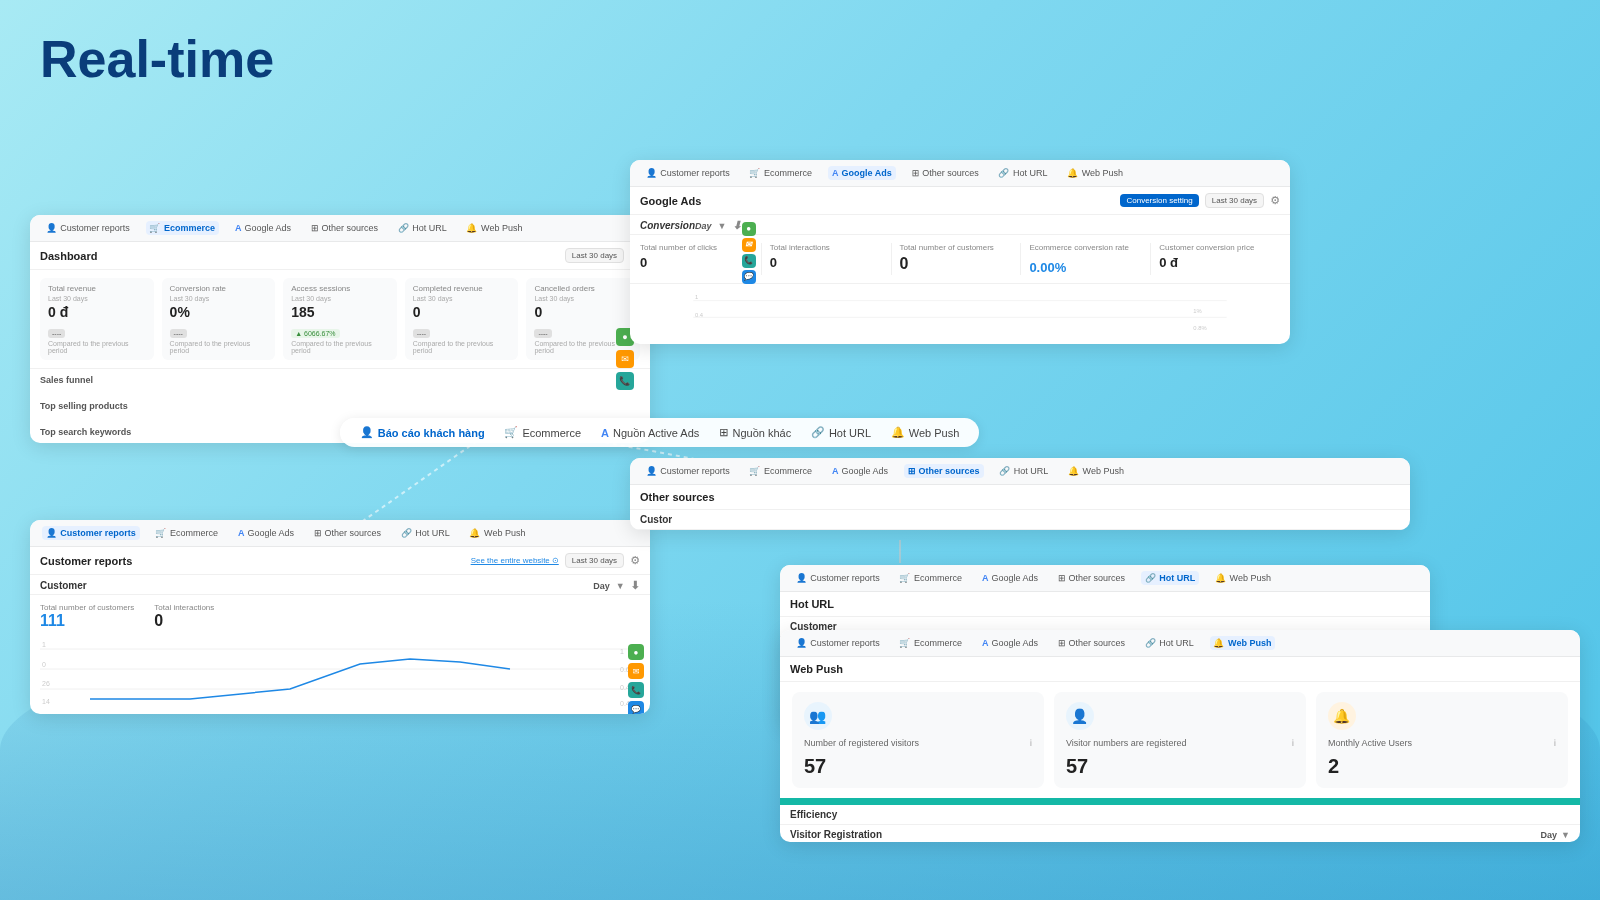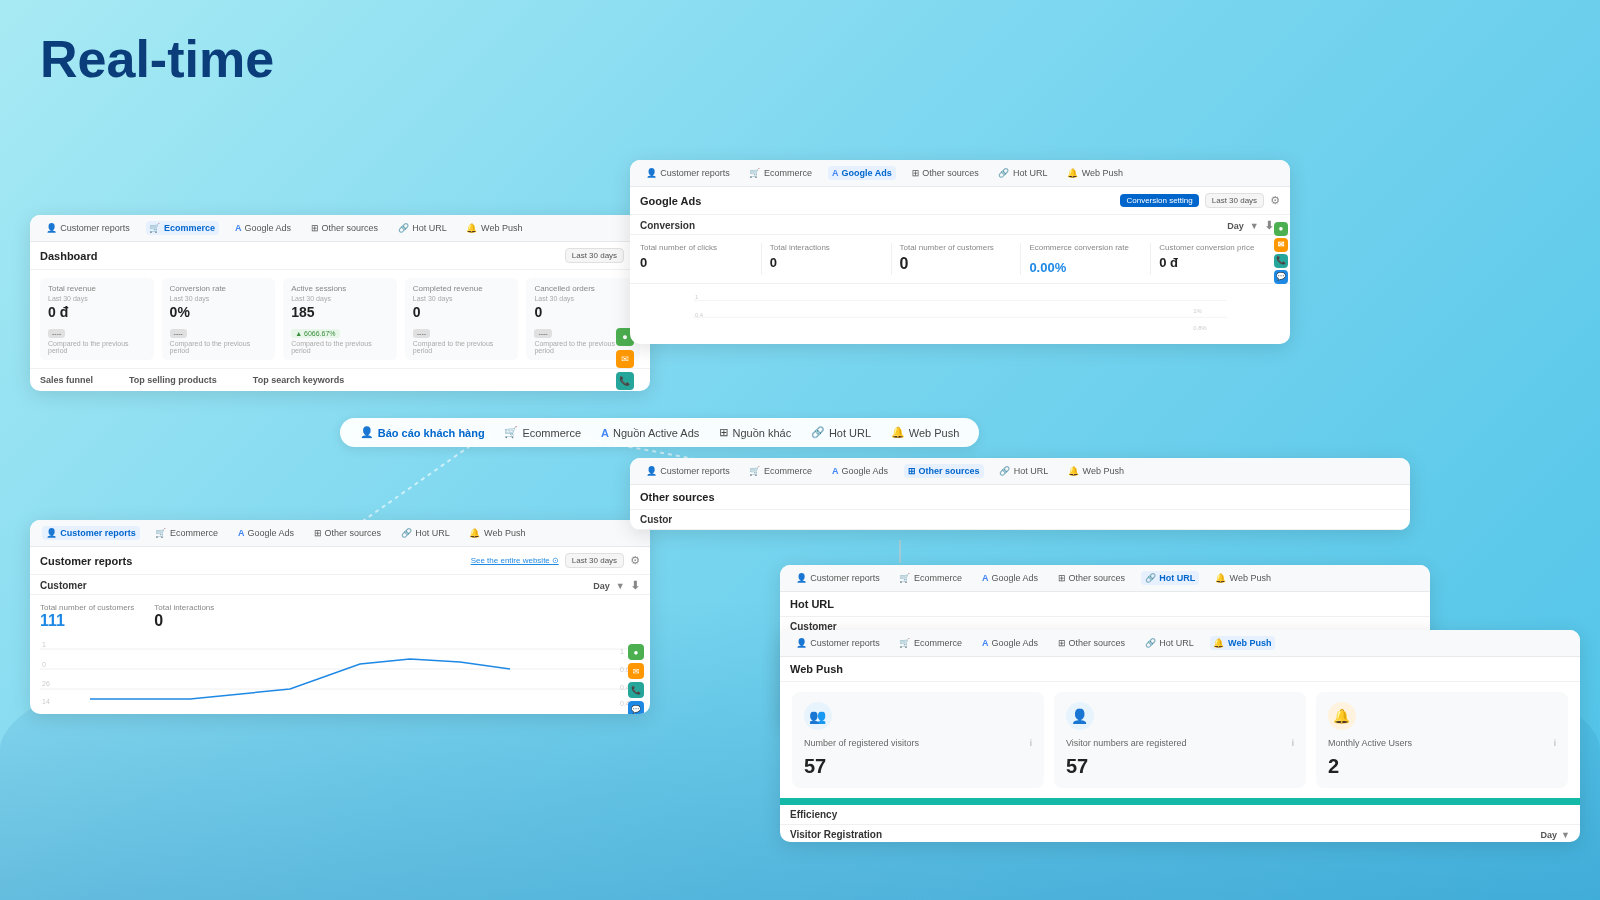--- a/index.html
+++ b/index.html
@@ -313,23 +313,24 @@
 
     
     .connector {
       position: absolute;
       z-index: 1;
     }
 
     
     .bottom-section-labels {
       display: flex;
-      gap: 36px;
+      gap: 16px;
       padding: 6px 10px;
       border-top: 1px solid #f0f0f0;
+      flex-direction: column;
     }
     .section-label {
       font-size: 9px;
       font-weight: 600;
       color: #555;
       cursor: pointer;
     }
     .ctrl-badge {
       background: #0066cc;
       color: #fff;
@@ -457,21 +458,21 @@
 
     <div class="metric-card">
       <div class="metric-title">Conversion rate</div>
       <div class="metric-sub">Last 30 days</div>
       <div class="metric-value">0%</div>
       <span class="metric-badge">----</span>
       <div class="metric-compare">Compared to the previous period</div>
     </div>
 
     <div class="metric-card">
-      <div class="metric-title">Active sessions</div>
+      <div class="metric-title">Access sessions</div>
       <div class="metric-sub">Last 30 days</div>
       <div class="metric-value">185</div>
       <span class="metric-badge green">▲ 6066.67%</span>
       <div class="metric-compare">Compared to the previous period</div>
     </div>
 
     <div class="metric-card">
       <div class="metric-title">Completed revenue</div>
       <div class="metric-sub">Last 30 days</div>
       <div class="metric-value">0</div>
@@ -532,21 +533,21 @@
 
   <div class="panel-header">
     <div class="panel-title">Google Ads</div>
     <div style="display:flex;align-items:center;gap:6px;">
       <span class="ctrl-badge">Conversion setting</span>
       <span class="last30-badge">Last 30 days</span>
       <span style="font-size:11px;color:#888;">⚙</span>
     </div>
   </div>
 
-  <div style="padding:4px 10px 2px; font-size:10px; font-weight:600; color:#333; border-bottom:1px solid #f0f0f0; display:flex; justify-content:space-between; align-items:center;">
+  <div style="padding:4px 10px 2px; font-size:10px; font-weight:600; color:#333; border-bottom:1px solid #f0f0f0; display:flex; align-items:center;font-style:italic;">
     <span>Conversion</span>
     <div style="display:flex;align-items:center;gap:6px;">
       <span style="font-size:9px;color:#555;">Day</span>
       <span style="font-size:9px;color:#888;">▼</span>
       <span style="font-size:11px;color:#888;">⬇</span>
       <div style="position:relative; display:inline-block;">
         <div style="position:absolute;right:-8px;top:-4px;display:flex;flex-direction:column;gap:2px;">
           <div class="side-icon si-green" style="width:14px;height:14px;font-size:8px;">●</div>
           <div class="side-icon si-orange" style="width:14px;height:14px;font-size:8px;">✉</div>
           <div class="side-icon si-teal" style="width:14px;height:14px;font-size:8px;">📞</div>

